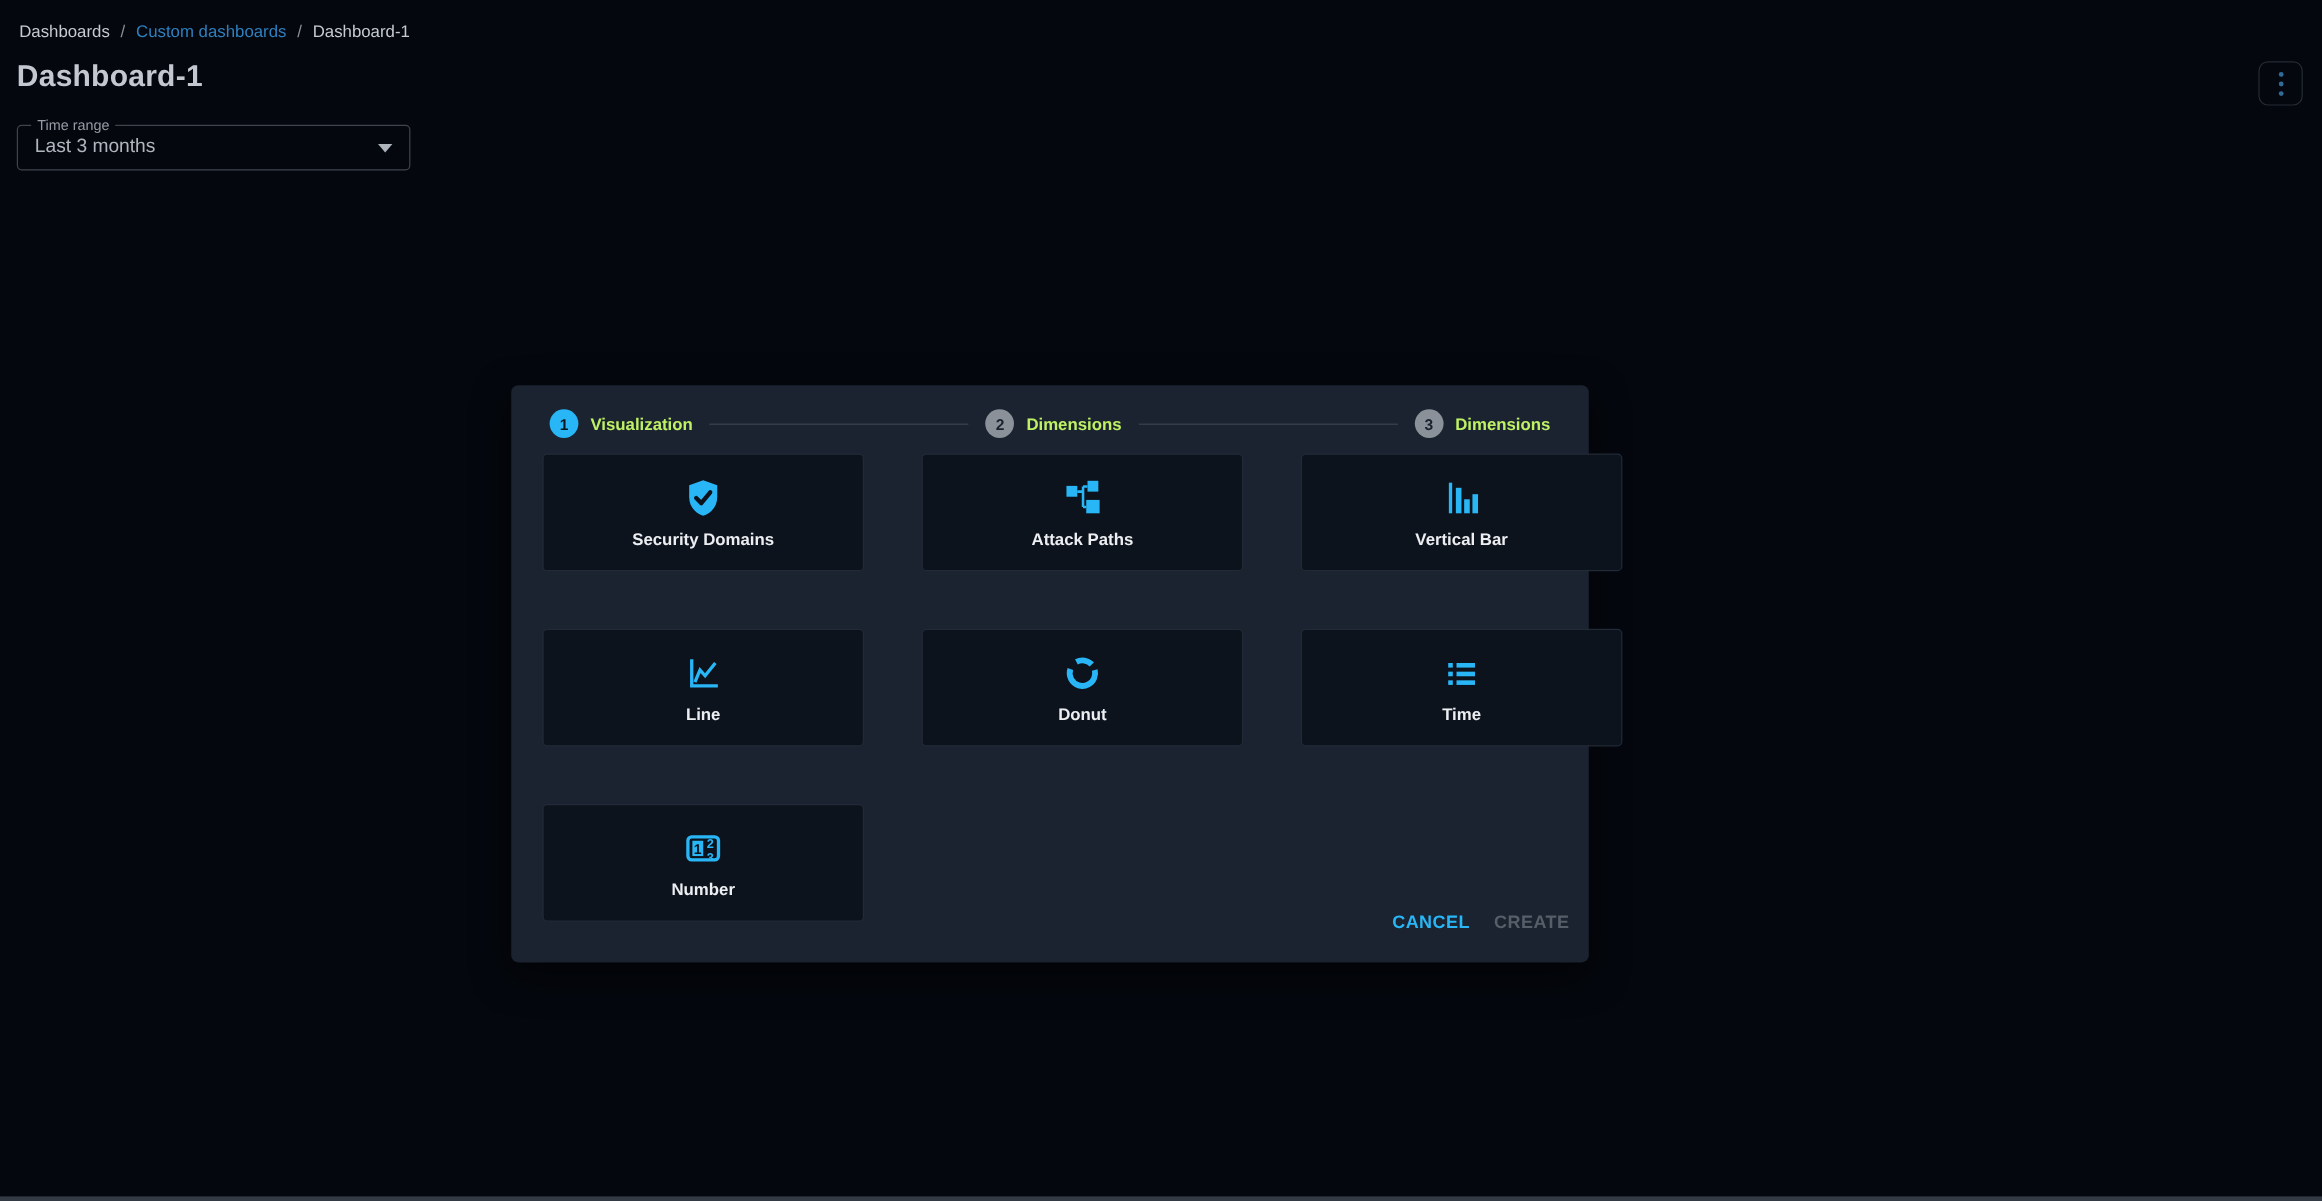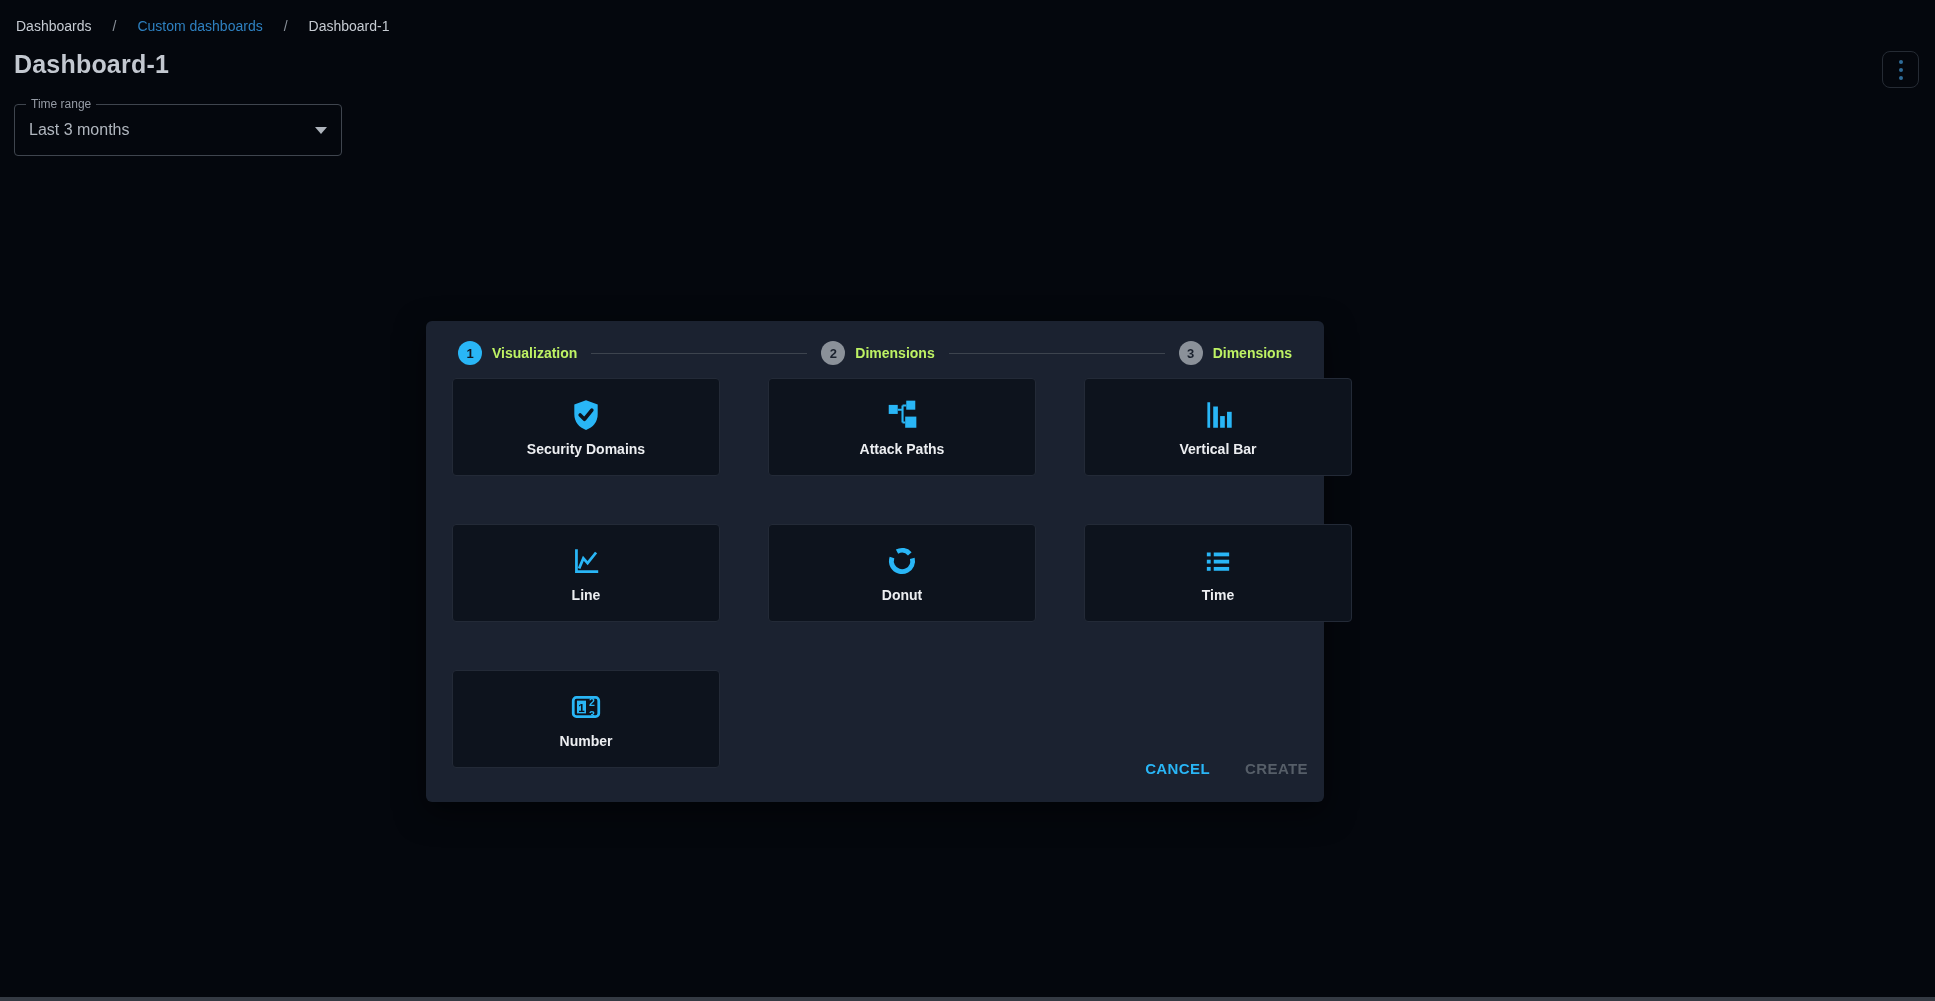--- a/index.html
+++ b/index.html
@@ -8,39 +8,39 @@
     background:#04070d;
     font-family:"Liberation Sans", sans-serif;
     color:#c6cbd2;
     position:relative;
     overflow:hidden;
   }
 
   
   .breadcrumb {
     position:absolute; left:16px; top:18px;
-    display:flex; align-items:center; gap:21px;
+    display:flex; align-items:center; gap:9px;
     font-size:14px;
   }
   .bc-item { color:#c6cbd2; cursor:pointer; }
   .bc-link { color:#2e80c0; cursor:pointer; }
   .bc-sep  { color:#8b919a; }
   .bc-current { color:#c6cbd2; }
 
   
   .page-title {
     position:absolute; left:14px; top:50px;
     font-size:25px; font-weight:700; color:#c3c8d0;
     letter-spacing:.2px;
   }
 
   
   .time-select {
     position:absolute; left:14px; top:104px;
-    width:328px; height:52px;
+    width:328px; height:38px;
     border:1px solid #3f454e; border-radius:4px;
     display:flex; align-items:center;
     padding:0 14px; cursor:pointer;
   }
   .time-select .float-label {
     position:absolute; left:11px; top:-8px;
     background:#04070d; padding:0 5px;
     font-size:12px; color:#959ba5;
   }
   .time-select .value {
@@ -103,21 +103,21 @@
     display:flex; flex-direction:column;
     align-items:center; justify-content:center;
     gap:9px; cursor:pointer;
   }
   .tile-icon { width:34px; height:34px; display:block; }
   .tile-label { font-size:14px; font-weight:600; color:#eceef1; }
 
   
   .modal-footer {
     position:absolute; right:16px; top:439px;
-    display:flex; align-items:center; gap:35px;
+    display:flex; align-items:center; gap:20px;
   }
   .text-btn {
     background:none; border:none; cursor:pointer;
     font-family:"Liberation Sans", sans-serif;
     font-size:15px; font-weight:700; letter-spacing:.4px;
   }
   .btn-cancel { color:#29b6f6; }
   .btn-create { color:#565e68; cursor:default; }
 
   

